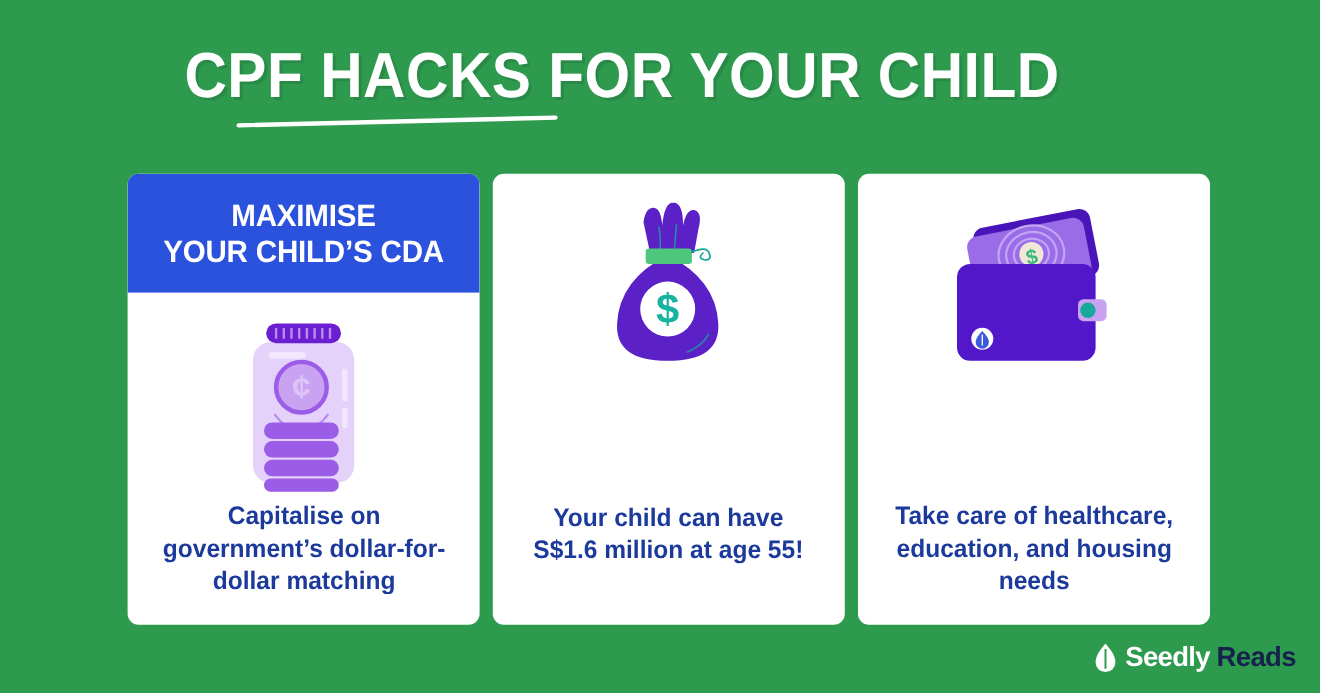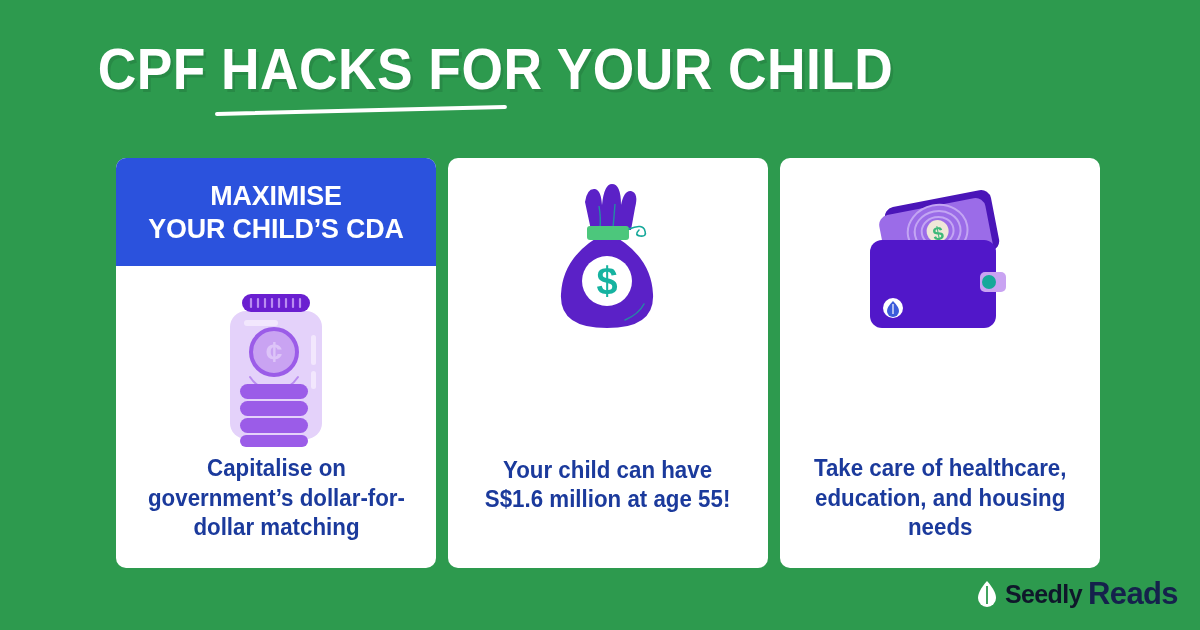--- a/index.html
+++ b/index.html
@@ -6,21 +6,21 @@
   html,body{ width:1200px; height:630px; }
   body{
     font-family:"Liberation Sans", sans-serif;
     background:#2d9a4e;
     overflow:hidden;
     position:relative;
   }
 
   
   #title-block{
-    position:absolute; left:0; top:40px; width:991px; text-align:center;
+    position:absolute; left:12px; top:40px; width:991px; text-align:right;
   }
   #page-title{
     font-family:"Liberation Sans", sans-serif;
     font-weight:bold;
     font-size:58px;
     letter-spacing:0.5px;
     color:#ffffff;
     line-height:1.0;
     text-shadow:3px 3px 0 rgba(0,0,0,0.10);
     transform:scaleX(0.92);
@@ -100,22 +100,22 @@
   .card-text.centered-mid{ margin-bottom:34px; }
 
   
   #logo{
     position:absolute;
     right:22px; bottom:18px;
     display:flex;
     align-items:center;
     gap:6px;
   }
-  #logo-word-1{ color:#0f172a; font-size:25px; font-weight:bold; letter-spacing:-0.6px; }
-  #logo-word-2{ color:#15224c; font-size:31px; font-weight:bold; letter-spacing:-0.6px; }
+  #logo-word-1{ color:#ffffff; font-size:25px; font-weight:bold; letter-spacing:-0.6px; }
+  #logo-word-2{ color:#15224c; font-size:25px; font-weight:bold; letter-spacing:-0.6px; }
 </style>
 </head>
 <body>
 
 <div id="title-block">
   <div id="page-title">CPF HACKS FOR YOUR CHILD</div>
 </div>
 <div id="title-underline"></div>
 
 <div id="cards">

